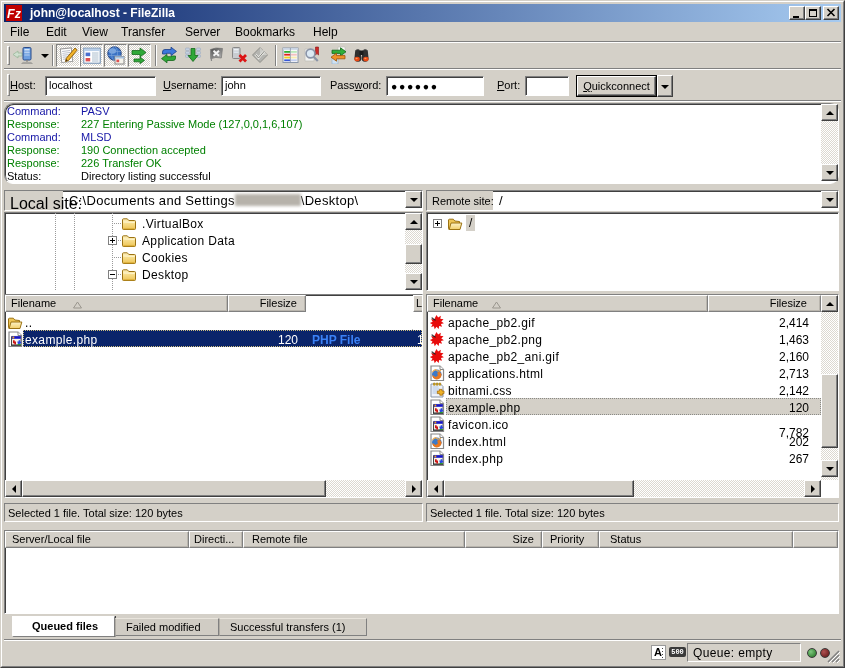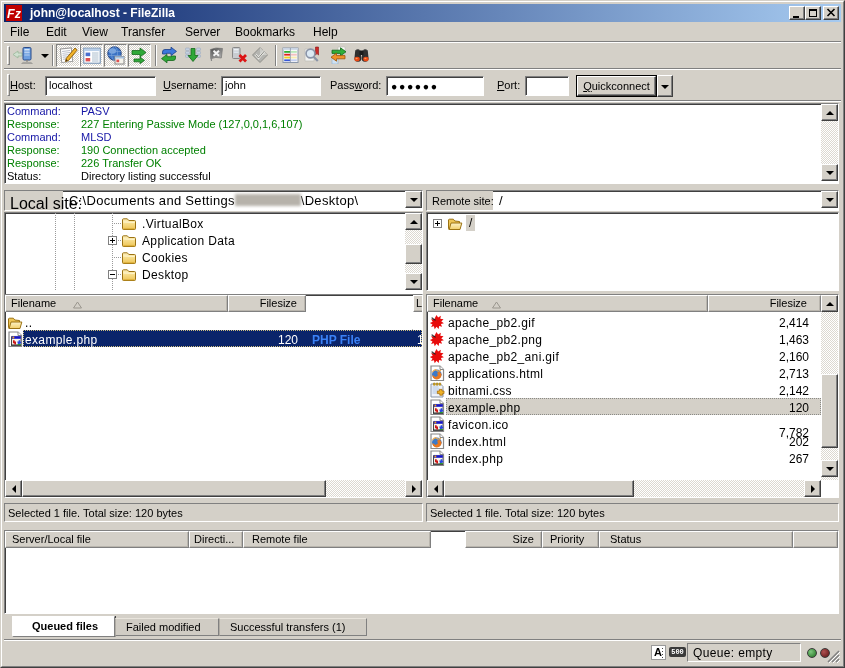--- a/index.html
+++ b/index.html
@@ -278,21 +278,21 @@
   <div class="abs sunken white" style="left:521px;top:6px;width:44px;height:20px;"></div>
   <div class="abs" style="left:572px;top:5px;width:81px;height:22px;border:1px solid #000;">
     <div class="raised" style="width:100%;height:100%;background:#d4d0c8;text-align:center;font-size:11px;line-height:19px;"><u>Q</u>uickconnect</div>
   </div>
   <div class="abs raised" style="left:653px;top:5px;width:16px;height:22px;background:#d4d0c8;">
       <div class="tri-down" style="margin:9px 0 0 3px;"></div>
     </div>
 </div>
 <div class="abs groove" style="left:4px;top:100px;width:837px;"></div>
 
-<div class="abs sunken white" style="left:4px;top:103px;width:835px;height:81px;font-size:11px;">
+<div class="abs sunken white" style="left:4px;top:103px;width:835px;height:81px;font-size:11px;border-radius:9px;">
   <div class="abs t" style="left:2px;top:1px;color:#1616a6;">Command:</div>
     <div class="abs t" style="left:76px;top:1px;color:#1616a6;">PASV</div>
   <div class="abs t" style="left:2px;top:14px;color:#008000;">Response:</div>
     <div class="abs t" style="left:76px;top:14px;color:#008000;">227 Entering Passive Mode (127,0,0,1,6,107)</div>
   <div class="abs t" style="left:2px;top:27px;color:#1616a6;">Command:</div>
     <div class="abs t" style="left:76px;top:27px;color:#1616a6;">MLSD</div>
   <div class="abs t" style="left:2px;top:40px;color:#008000;">Response:</div>
     <div class="abs t" style="left:76px;top:40px;color:#008000;">190 Connection accepted</div>
   <div class="abs t" style="left:2px;top:53px;color:#008000;">Response:</div>
     <div class="abs t" style="left:76px;top:53px;color:#008000;">226 Transfer OK</div>
@@ -490,21 +490,21 @@
     </div>
 </div>
 
 <div class="abs sunken1" style="left:426px;top:503px;width:413px;height:19px;">
   <div class="t" style="font-size:11px;padding:3px 0 0 3px;">Selected 1 file. Total size: 120 bytes</div>
 </div>
 
 <div class="abs sunken white" style="left:4px;top:530px;width:835px;height:84px;overflow:hidden;">
   <div class="hdr" style="left:0;width:184px;"><span class="t" style="padding-left:6px;">Server/Local file</span></div>
   <div class="hdr" style="left:184px;width:54px;"><span class="t" style="padding-left:4px;">Directi...</span></div>
-  <div class="hdr" style="left:238px;width:188px;"><span class="t" style="padding-left:8px;">Remote file</span></div>
+  <div class="hdr" style="left:238px;width:222px;"><span class="t" style="padding-left:8px;">Remote file</span></div>
   <div class="hdr" style="left:460px;width:77px;text-align:right;"><span class="t" style="padding-right:7px;">Size</span></div>
   <div class="hdr" style="left:537px;width:57px;"><span class="t" style="padding-left:7px;">Priority</span></div>
   <div class="hdr" style="left:594px;width:194px;"><span class="t" style="padding-left:10px;">Status</span></div>
   <div class="hdr" style="left:788px;width:45px;"></div>
 </div>
 
 <div class="abs" style="left:4px;top:616px;width:837px;height:22px;">
   <div class="abs" style="left:8px;top:0px;width:103px;height:21px;background:#fff;border:1px solid;border-color:#fff #808080 #808080 #fff;border-top-color:#fff;box-shadow:1px 0 0 #404040;border-bottom-left-radius:2px;border-bottom-right-radius:2px;">
     <div class="t" style="font-weight:bold;font-size:11px;padding:3px 0 0 19px;">Queued files</div>
   </div>

